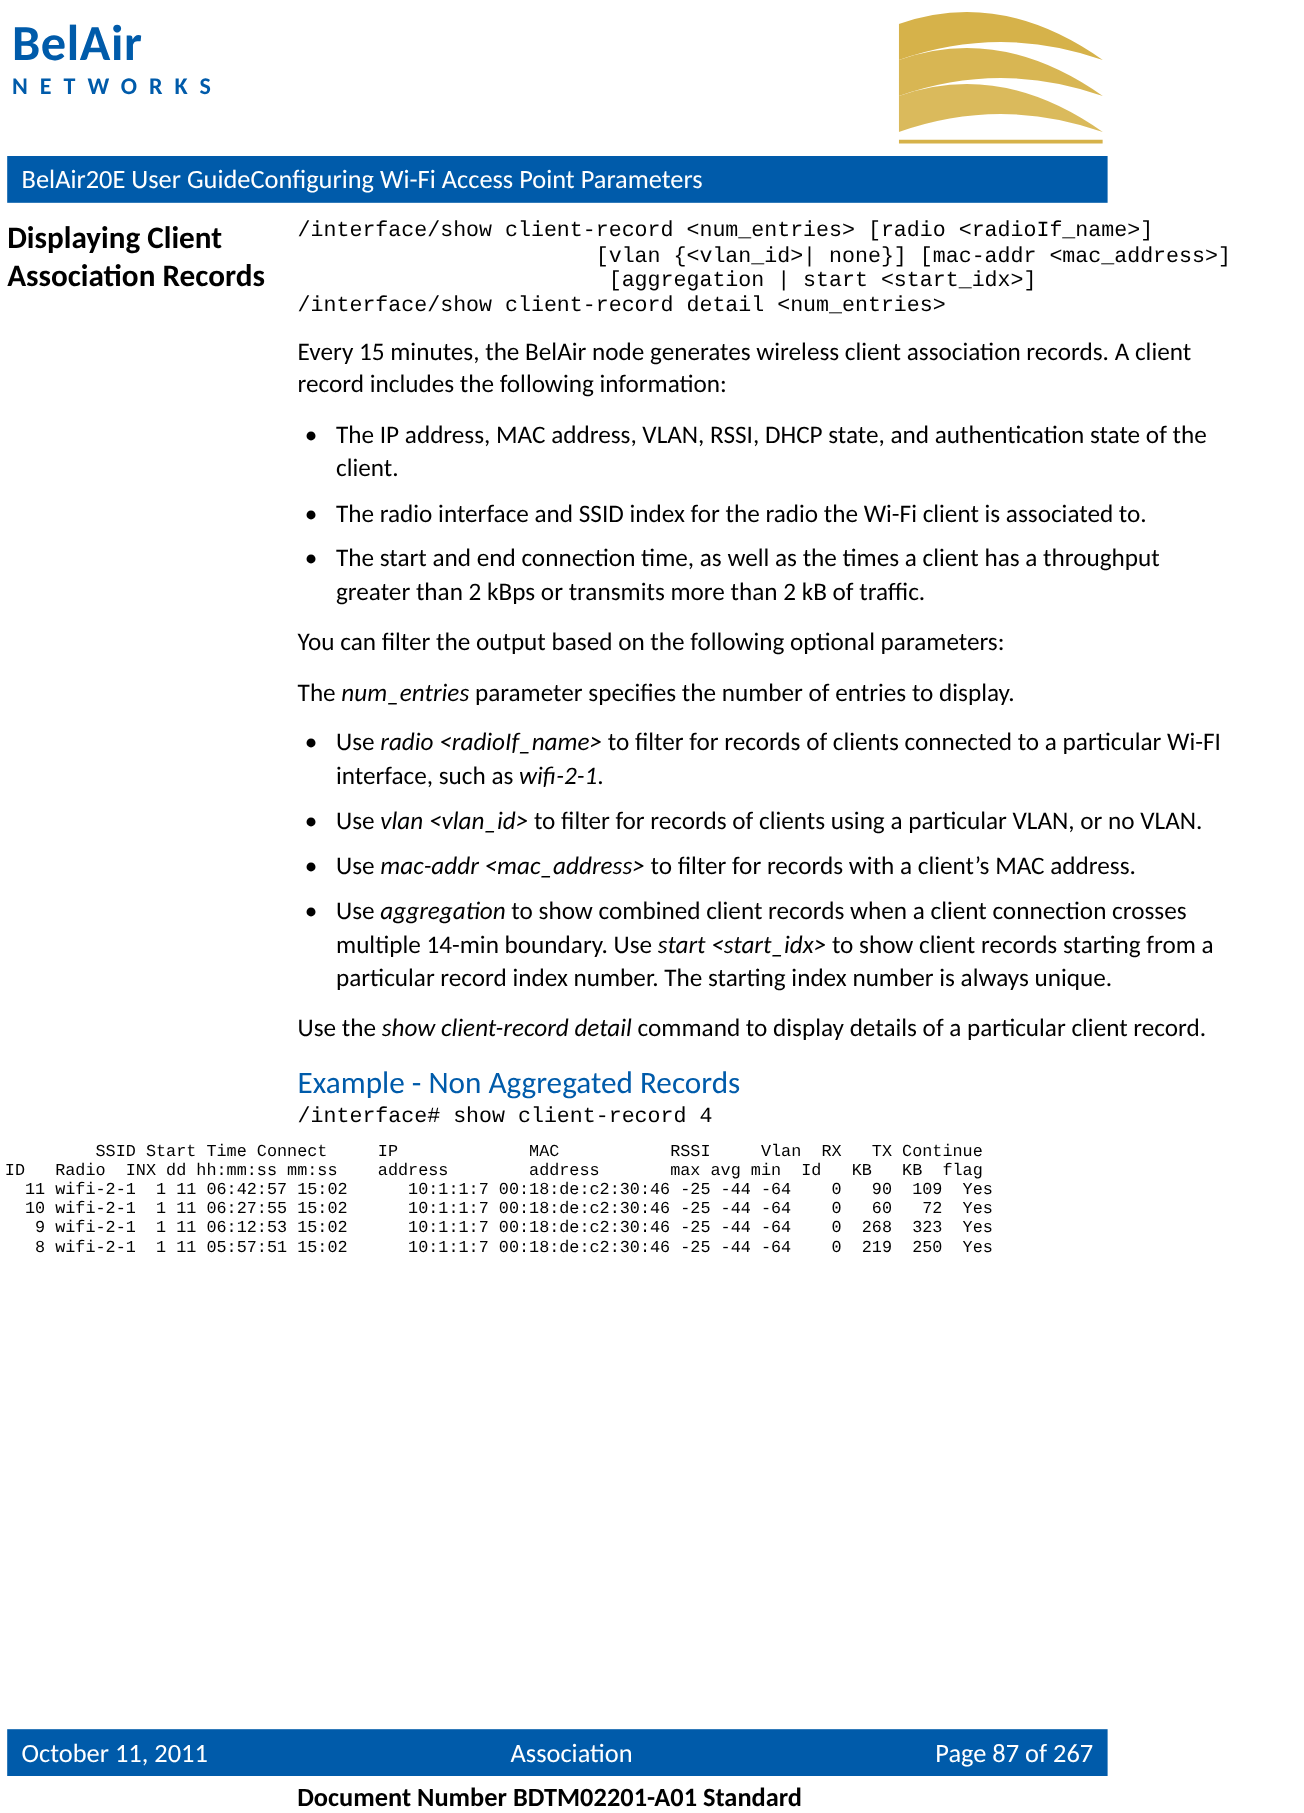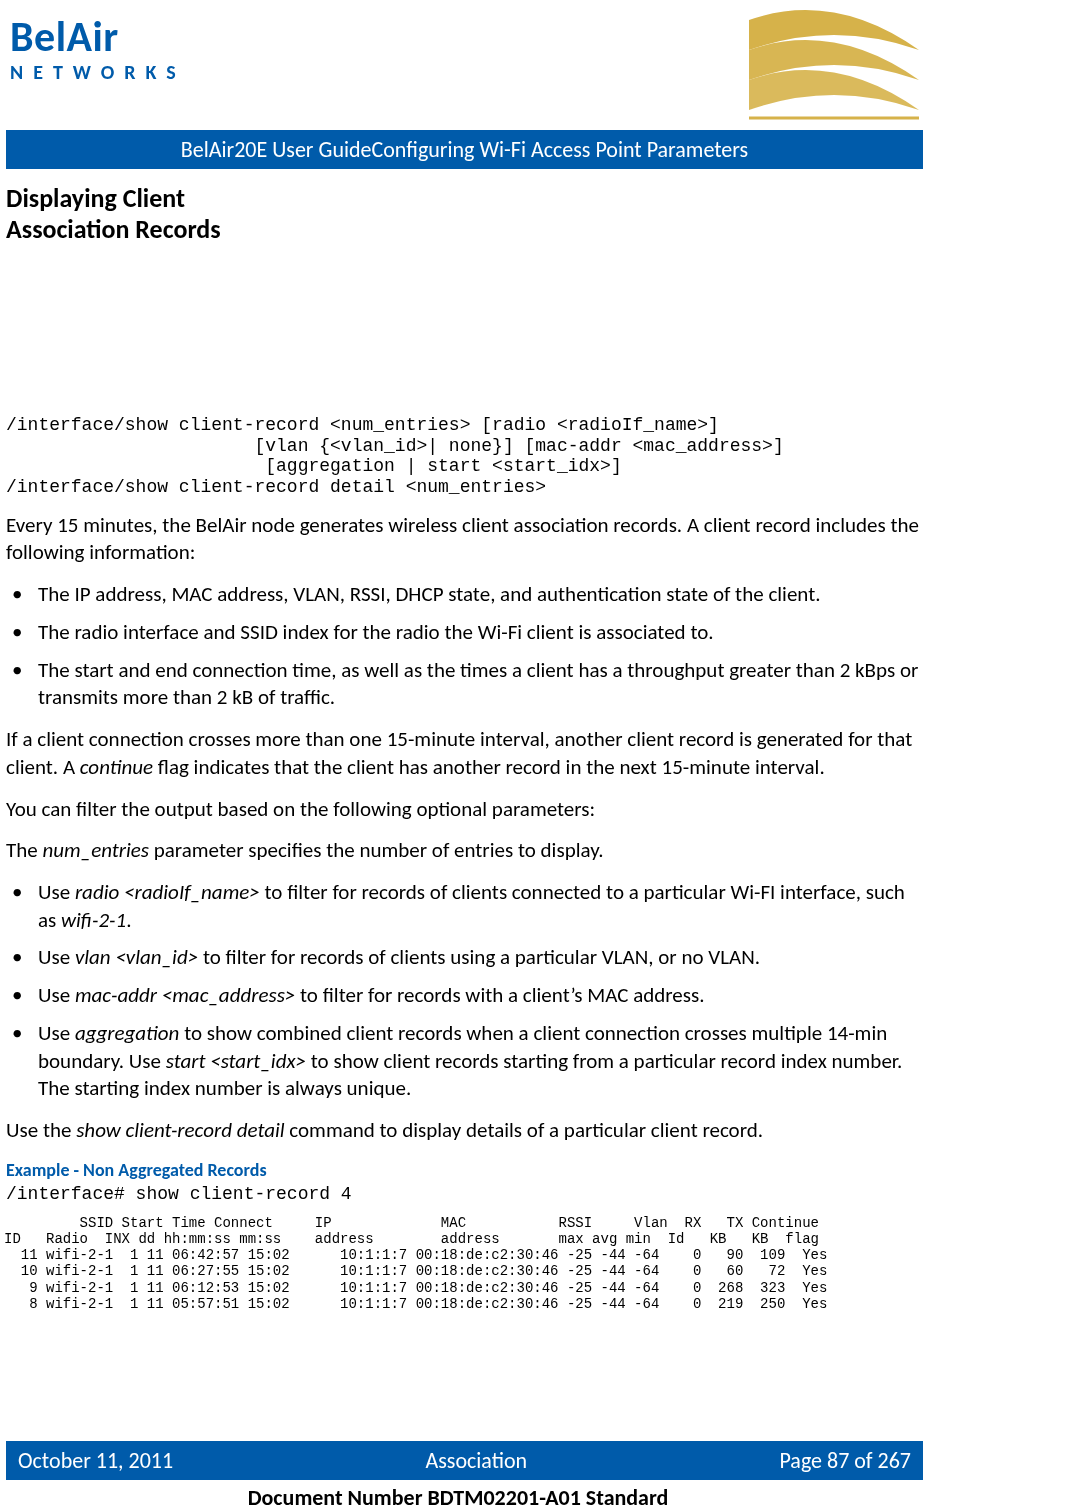--- a/index.html
+++ b/index.html
@@ -34,32 +34,31 @@
   .logo-belair-bottom {
     font-size: 20px;
     letter-spacing: 10px;
     color: #005baa;
     font-weight: 600;
     margin-top: 2px;
   }
   .logo-right svg { display: block; }
   .bar1 {
     display: flex;
-    justify-content: center;
+    justify-content: flex-start;
     align-items: center;
     background: #005baa;
     color: #fff;
     font-size: 22px;
     padding: 6px 12px;
     margin: 0 6px 14px 6px;
   }
   .content {
     display: flex;
     padding: 0 6px;
-    flex-direction: column;
   }
   .side-heading {
     width: 232px;
     flex: 0 0 232px;
     font-size: 26px;
     font-weight: 700;
     line-height: 1.2;
     padding-right: 10px;
   }
   .main {
@@ -73,22 +72,22 @@
     white-space: pre;
     line-height: 1.15;
   }
   .main p { margin: 0 0 14px 0; }
   .main ul { margin: 0 0 14px 0; padding-left: 26px; }
   .main ul li { margin-bottom: 10px; padding-left: 6px; }
   .main ul li::marker { content: "•  "; }
   em, .ital { font-style: italic; }
   .example-title {
     color: #005baa;
-    font-weight: 700;
-    font-size: 18px;
+    font-weight: 400;
+    font-size: 26px;
     margin-top: 6px;
     margin-bottom: 2px;
   }
   .wide-mono {
     font-family: "Courier New", Courier, monospace;
     font-size: 14px;
     white-space: pre;
     line-height: 1.15;
     margin: 10px 4px 0 4px;
   }
@@ -149,23 +148,20 @@
 /interface/show client-record detail &lt;num_entries&gt;</div>
 
       <p style="margin-top:14px;">Every 15 minutes, the BelAir node generates wireless client association records. A client record includes the following information:</p>
 
       <ul>
         <li>The IP address, MAC address, VLAN, RSSI, DHCP state, and authentication state of the client.</li>
         <li>The radio interface and SSID index for the radio the Wi-Fi client is associated to.</li>
         <li>The start and end connection time, as well as the times a client has a throughput greater than 2 kBps or transmits more than 2 kB of traffic.</li>
       </ul>
 
-      <p>
-        <span>If a client connection crosses more than one 15-minute interval, another client record is generated for that client. A </span><em>continue</em><span> flag indicates that the client has another record in the next 15-minute interval.</span>
-      </p>
 
       <p>You can filter the output based on the following optional parameters:</p>
 
       <p>
         <span>The </span><em>num_entries</em><span> parameter specifies the number of entries to display.</span>
       </p>
 
       <ul>
         <li>
           <span>Use </span><em>radio &lt;radioIf_name&gt;</em><span> to filter for records of clients connected to a particular Wi-FI interface, such as </span><em>wifi-2-1</em><span>.</span>

